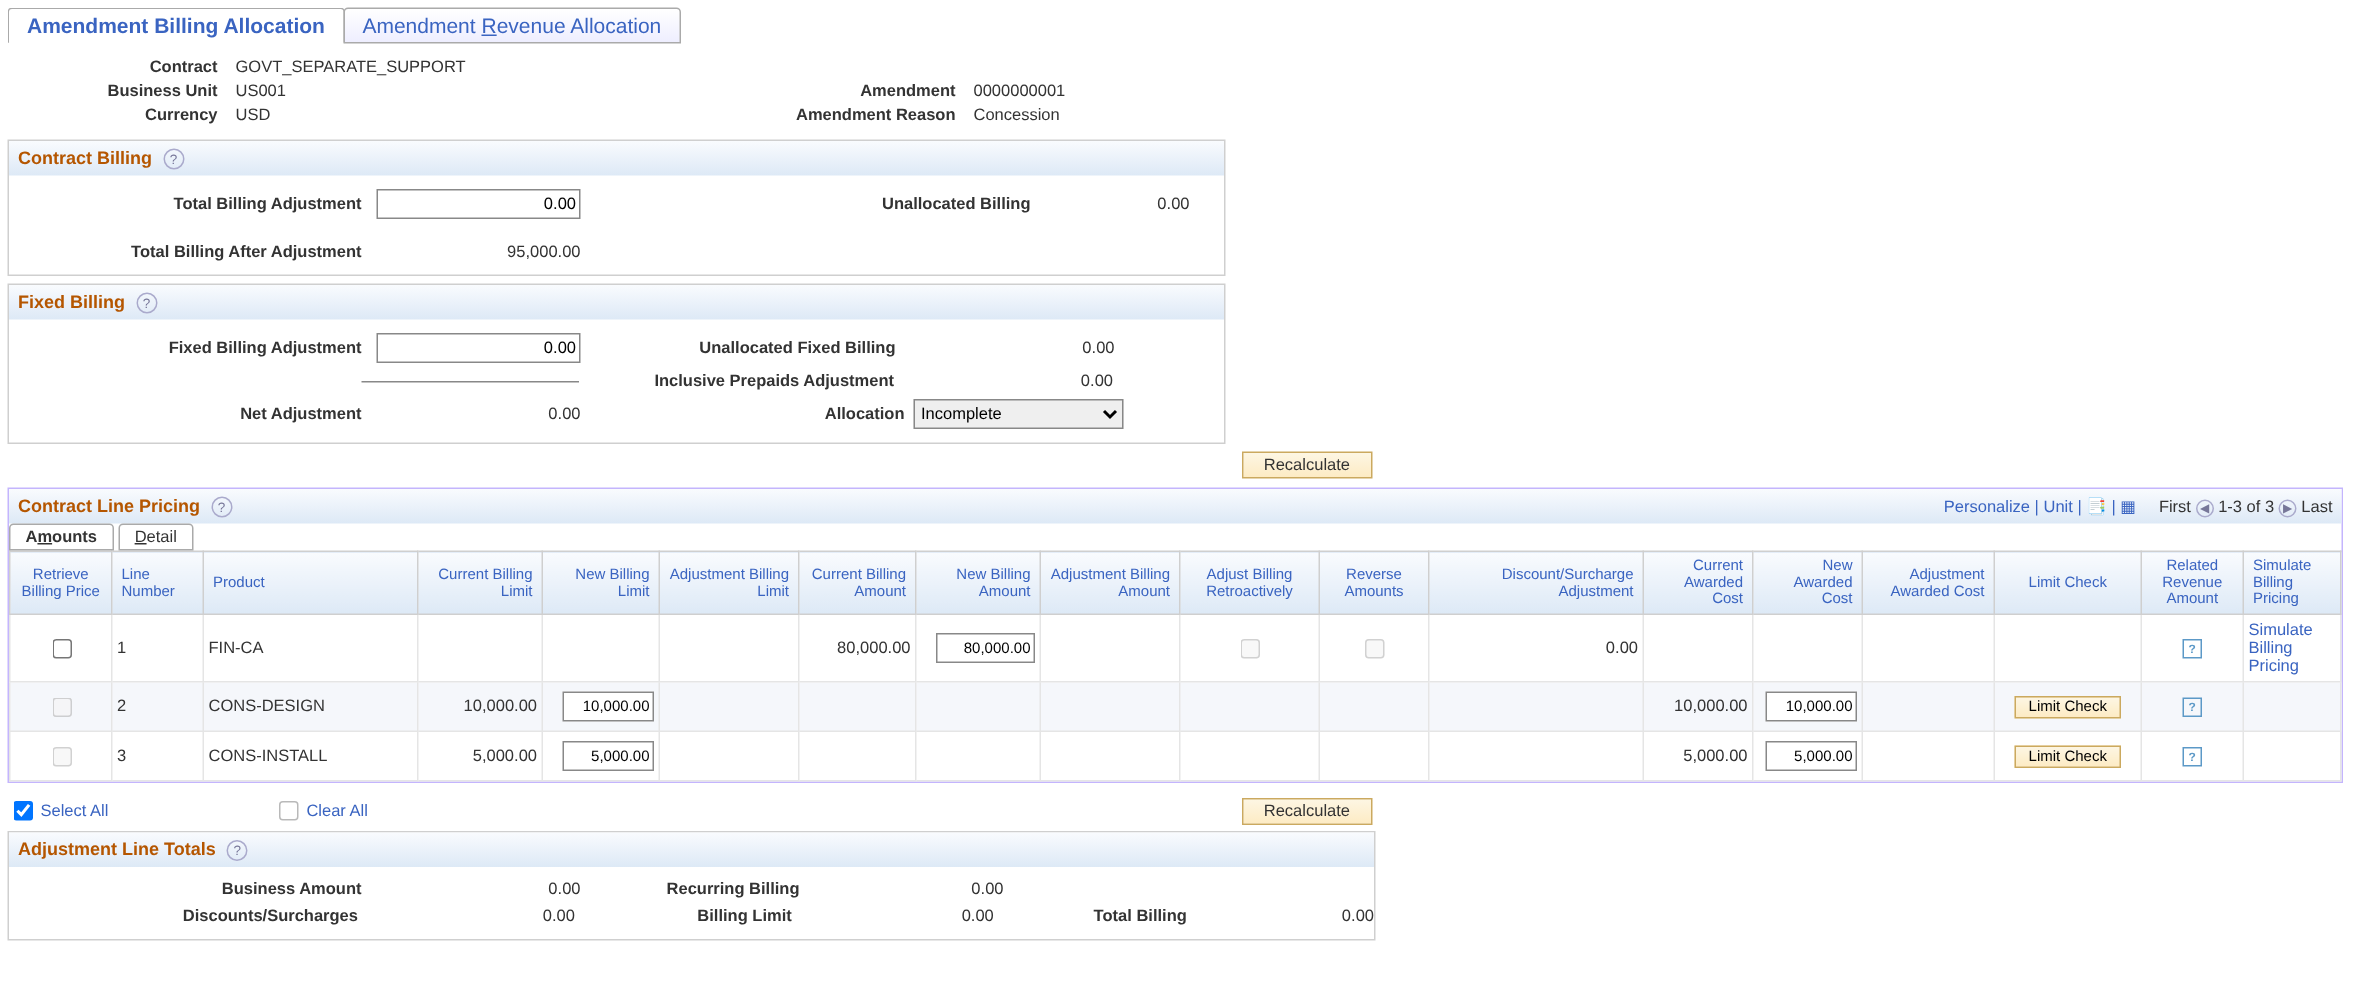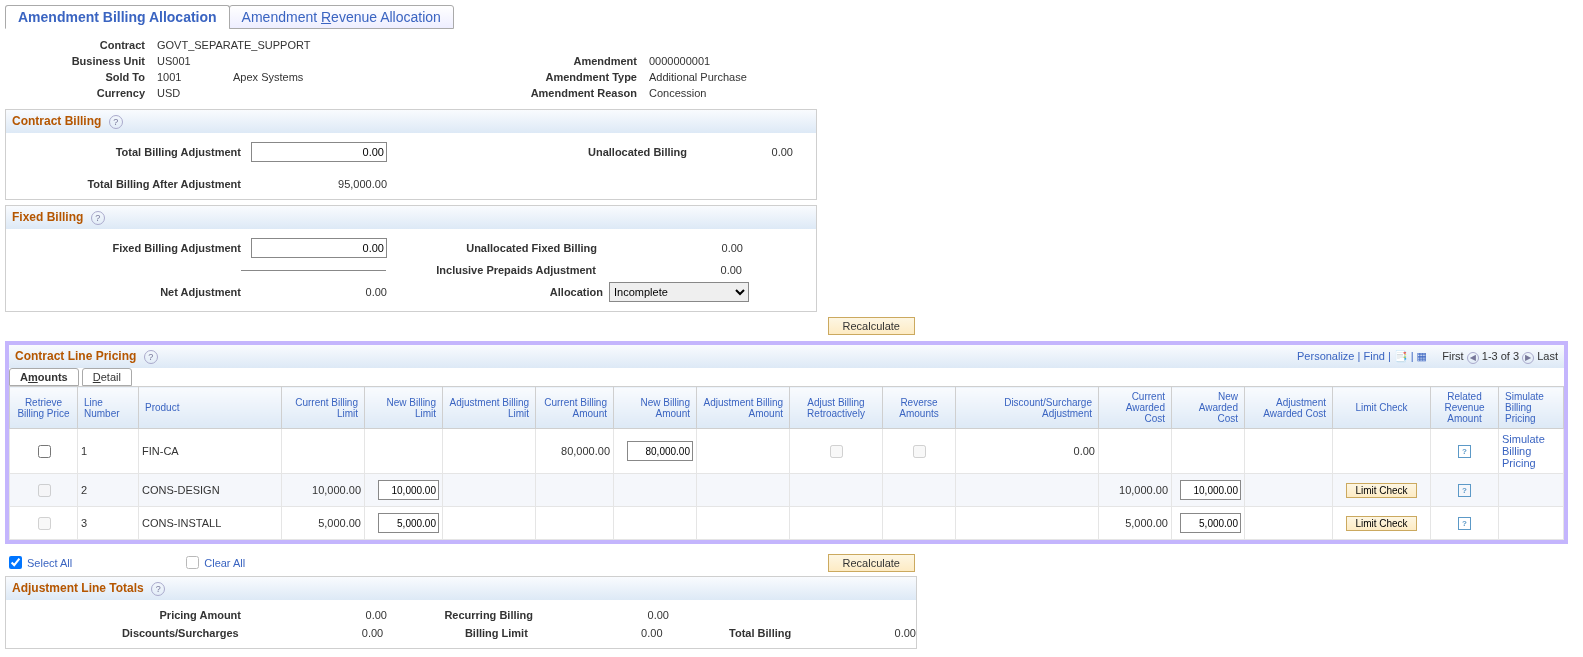--- a/index.html
+++ b/index.html
@@ -35,21 +35,21 @@
   .tbl-intab { display:inline-block; border:1px solid #aaa; padding:2px 10px; background:#fff; color:#333; border-radius:3px 3px 0 0; font-size:11px;}
   .tbl-intab.active { font-weight:bold;}
   .link { color:#3a64c1; cursor:pointer; }
   .row-btn { background:linear-gradient(#fdf6e3,#fdebc4); border:1px solid #cba95f; padding:1px 8px; font-size:10px; cursor:pointer;}
   .tinput { height:16px; border:1px solid #888; font-size:10px; text-align:right; padding:1px 2px; width:55px;}
   .ckbox { width:13px; height:13px;}
   .below-tbl { display:flex; align-items:center; padding:4px 0;}
   .help-sq { display:inline-block; width:11px; height:11px; border:1px solid #5c99c7; color:#5c99c7; font-size:8px; text-align:center; line-height:11px; font-weight:bold;}
   .nav-ico { display:inline-block; width:10px; height:10px; border:1px solid #aac; border-radius:50%; color:#779; font-size:8px; line-height:10px; text-align:center;}
   .tr-alt td { background:#f5f7fb; }
-  .sectionWide { border:4px solid #c4b5fd; margin-bottom:5px; }
+  .sectionWide { border:1px solid #c4b5fd; margin-bottom:5px; }
 </style>
 </head>
 <body>
 
 <div class="tab-container">
  <div class="tab active">Amendment Billing Allocation</div>
  <div class="tab inactive">
    <span>Amendment </span><span class="u">R</span><span>evenue Allocation</span>
  </div>
 </div>
@@ -57,27 +57,20 @@
 <div class="header-info">
  <div class="info-row">
    <div class="label">Contract</div>
    <div class="val" style="width:300px;">GOVT_SEPARATE_SUPPORT</div>
  </div>
  <div class="info-row">
    <div class="label">Business Unit</div>
    <div class="val" style="width:300px;">US001</div>
    <div class="col2lab">Amendment</div>
    <div class="val">0000000001</div>
- </div>
- <div class="info-row">
-   <div class="label">Sold To</div>
-   <div class="val" style="width:70px;">1001</div>
-   <div class="val" style="width:224px;">Apex Systems</div>
-   <div class="col2lab">Amendment Type</div>
-   <div class="val">Additional Purchase</div>
  </div>
  <div class="info-row">
    <div class="label">Currency</div>
    <div class="val" style="width:300px;">USD</div>
    <div class="col2lab">Amendment Reason</div>
    <div class="val">Concession</div>
  </div>
 </div>
 
 <div class="section" style="width:810px;">
@@ -138,21 +131,21 @@
 </div>
 
 <div class="sectionWide" style="width:1555px;">
  <div class="section-head" style="display:flex; justify-content:space-between; align-items:center;">
    <span>
      <span>Contract Line Pricing</span>
      <span class="help">?</span>
    </span>
    <span style="font-weight:normal; color:#3a64c1; font-size:11px;">
      <span class="link">Personalize</span> | 
-     <span class="link">Find</span> | 
+     <span class="link">Unit</span> | 
      <span style="cursor:pointer;">📑</span> | 
      <span style="cursor:pointer;">▦</span>
      &nbsp;&nbsp;&nbsp;
      <span style="color:#333;">First</span>
      <span class="nav-ico">◀</span>
      <span style="color:#333;">1-3 of 3</span>
      <span class="nav-ico">▶</span>
      <span style="color:#333;margin-top:15px;">Last</span>
    </span>
  </div>
@@ -262,21 +255,21 @@
   <button class="btn">Recalculate</button>
 </div>
 
 <div class="section" style="width:910px;">
  <div class="section-head">
    <span>Adjustment Line Totals</span>
    <span class="help">?</span>
  </div>
  <div class="section-body">
   <div class="frow">
-   <div class="flab">Pricing Amount</div>
+   <div class="flab">Business Amount</div>
    <div class="fval" style="width:140px; padding-right:6px;">0.00</div>
    <div class="flab2" style="width:140px;">Recurring Billing</div>
    <div class="fval2" style="width:130px;">0.00</div>
   </div>
   <div class="frow">
    <div class="flab">Discounts/Surcharges</div>
    <div class="fval" style="width:140px; padding-right:6px;">0.00</div>
    <div class="flab2" style="width:140px;">Billing Limit</div>
    <div class="fval2" style="width:130px;">0.00</div>
    <div class="flab2" style="width:130px;">Total Billing</div>

